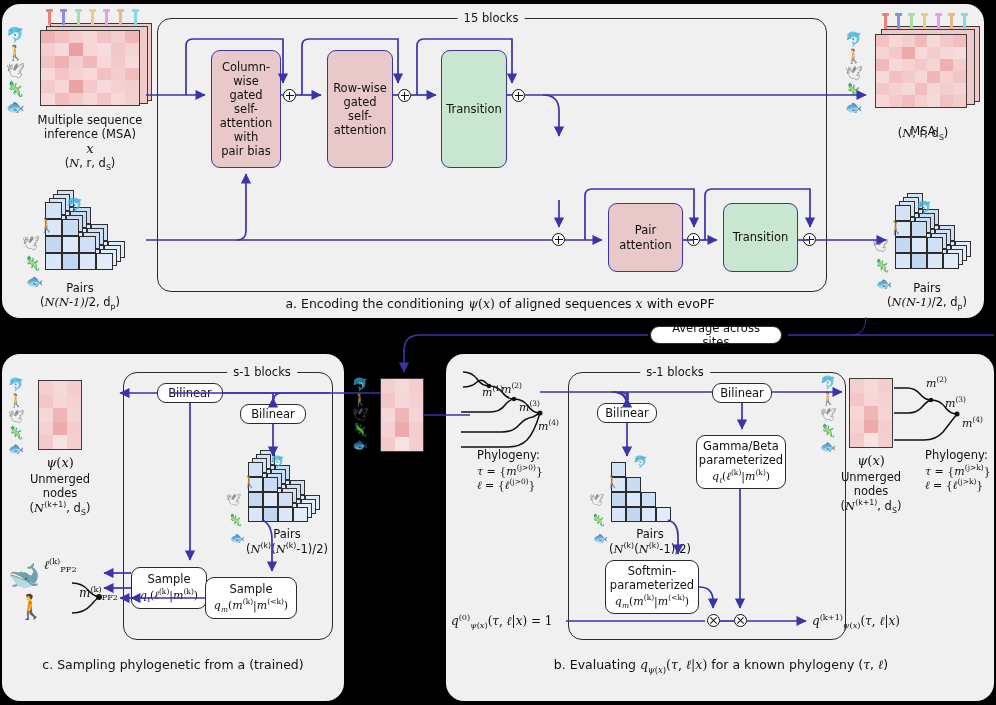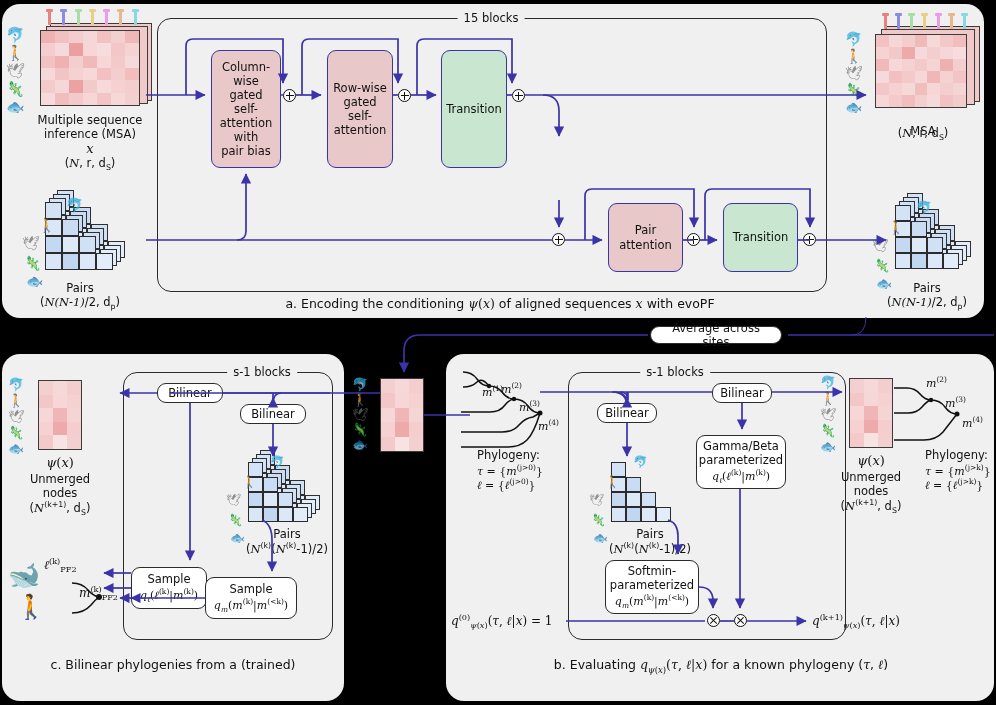--- a/index.html
+++ b/index.html
@@ -530,21 +530,21 @@
     <span>Sample</span>
     <span class="mser" style="font-size:11px;"><span class="mi">q</span><sub class="mi">m</sub>(<span class="mi">m</span><sup>(k)</sup>|<span class="mi">m</span><sup>(&lt;k)</sup>)</span>
   </div>
 
   <div class="cap mser left" style="left:44px;top:556px;width:60px;font-size:12px;"><span class="mi">ℓ</span><sup>(k)</sup><sub>PF2</sub></div>
   <div class="cap mser left" style="left:79px;top:584px;width:60px;font-size:12px;"><span class="mi">m</span><sup>(k)</sup><sub>PF2</sub></div>
 
   <div class="animal" style="left:8px;top:562px;font-size:26px;">🐋</div>
   <div class="animal" style="left:16px;top:595px;font-size:24px;">🚶</div>
 
-  <div class="capbig" style="left:4px;top:657px;width:338px;">c. Bilinear phylogenies from a (trained)</div>
+  <div class="capbig" style="left:4px;top:657px;width:338px;">c. Sampling phylogenetic from a (trained)</div>
 
   <div class="panel" id="panel-b"></div>
 
   <div class="blockframe" style="left:568px;top:372px;width:276px;height:266px;"></div>
   <div class="blocklabel" style="left:675px;top:372px;">s-1 blocks</div>
 
   <div class="cap mser left" style="left:482px;top:384px;width:40px;font-size:11px;"><span class="mi">m</span><sup>(1)</sup></div>
   <div class="cap mser left" style="left:501px;top:381px;width:40px;font-size:11px;"><span class="mi">m</span><sup>(2)</sup></div>
   <div class="cap mser left" style="left:519px;top:399px;width:40px;font-size:11px;"><span class="mi">m</span><sup>(3)</sup></div>
   <div class="cap mser left" style="left:538px;top:418px;width:40px;font-size:11px;"><span class="mi">m</span><sup>(4)</sup></div>

